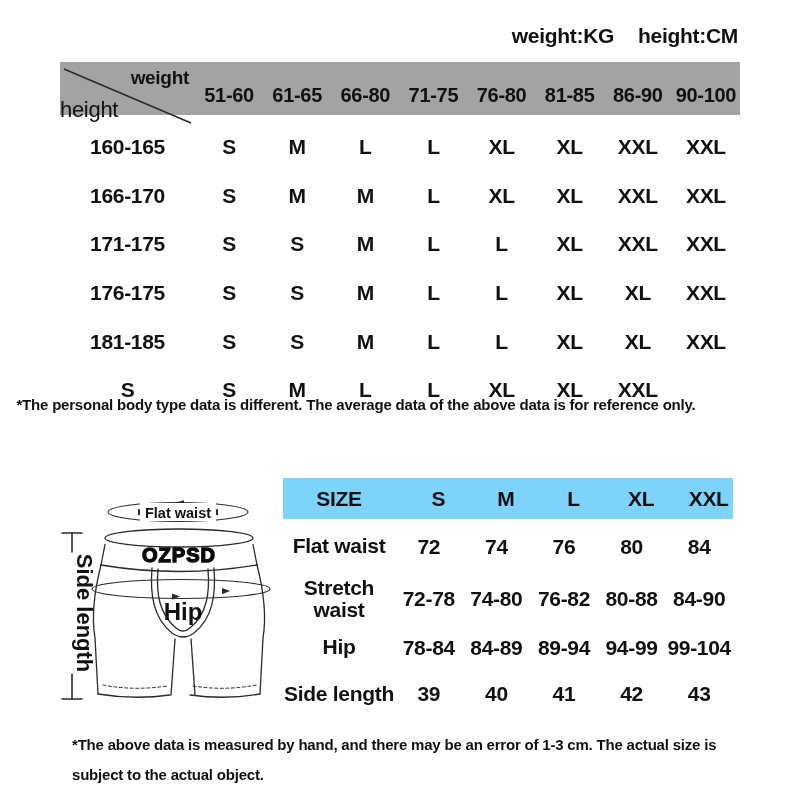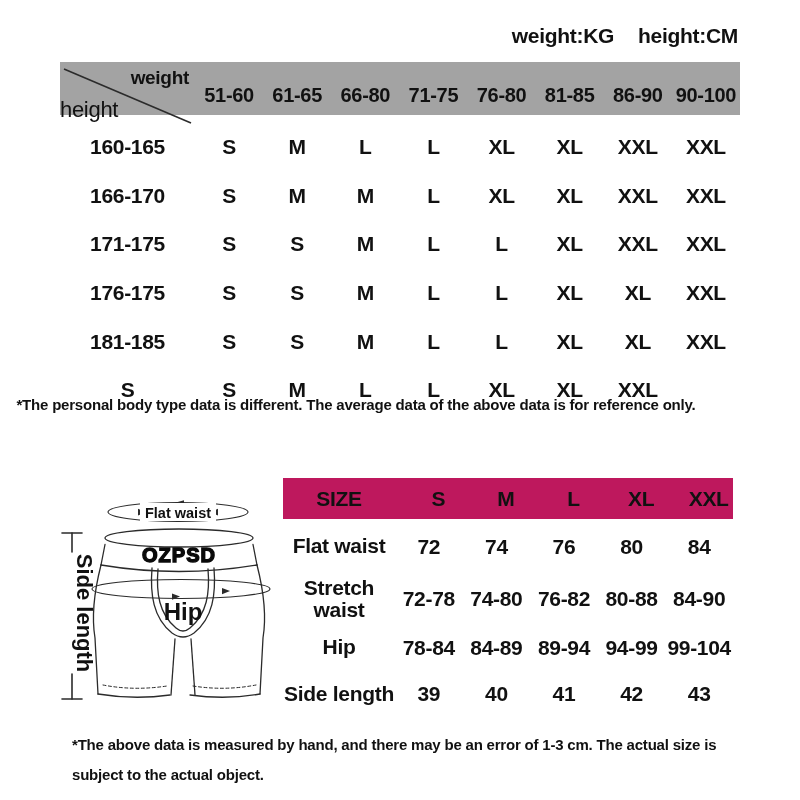--- a/index.html
+++ b/index.html
@@ -24,21 +24,21 @@
   .st-row .rl{font-size:21px;font-weight:600;text-align:center;}
   .st-row .sz{font-size:21px;font-weight:600;text-align:center;}
   
   .note1{position:absolute;top:396px;left:0;width:712px;text-align:center;
          font-size:15px;font-weight:600;letter-spacing:-0.2px;}
   .note2{position:absolute;top:730px;left:72px;width:664px;
          font-size:15px;font-weight:600;line-height:30px;letter-spacing:-0.2px;}
   
   .meas-table{position:absolute;left:283px;top:478px;width:450px;letter-spacing:-0.3px;}
   .mt-grid{display:grid;grid-template-columns:112px repeat(5,1fr);align-items:center;}
-  .mt-header{height:41px;background:#be185d;gap:19px;}
+  .mt-header{height:41px;background:#7dd3fc;gap:19px;}
   .mt-header .col-h{font-size:21px;font-weight:600;text-align:center;}
   .mt-row .rl{font-size:21px;font-weight:600;text-align:center;line-height:1.05;}
   .mt-row .val{font-size:21px;font-weight:600;text-align:center;}
   .mt-row-1{height:55px;}
   .mt-row-2{height:50px;}
   .mt-row-3{height:47px;}
   .mt-row-4{height:46px;}
   
   .diagram{position:absolute;left:50px;top:488px;width:250px;height:232px;}
 </style>

